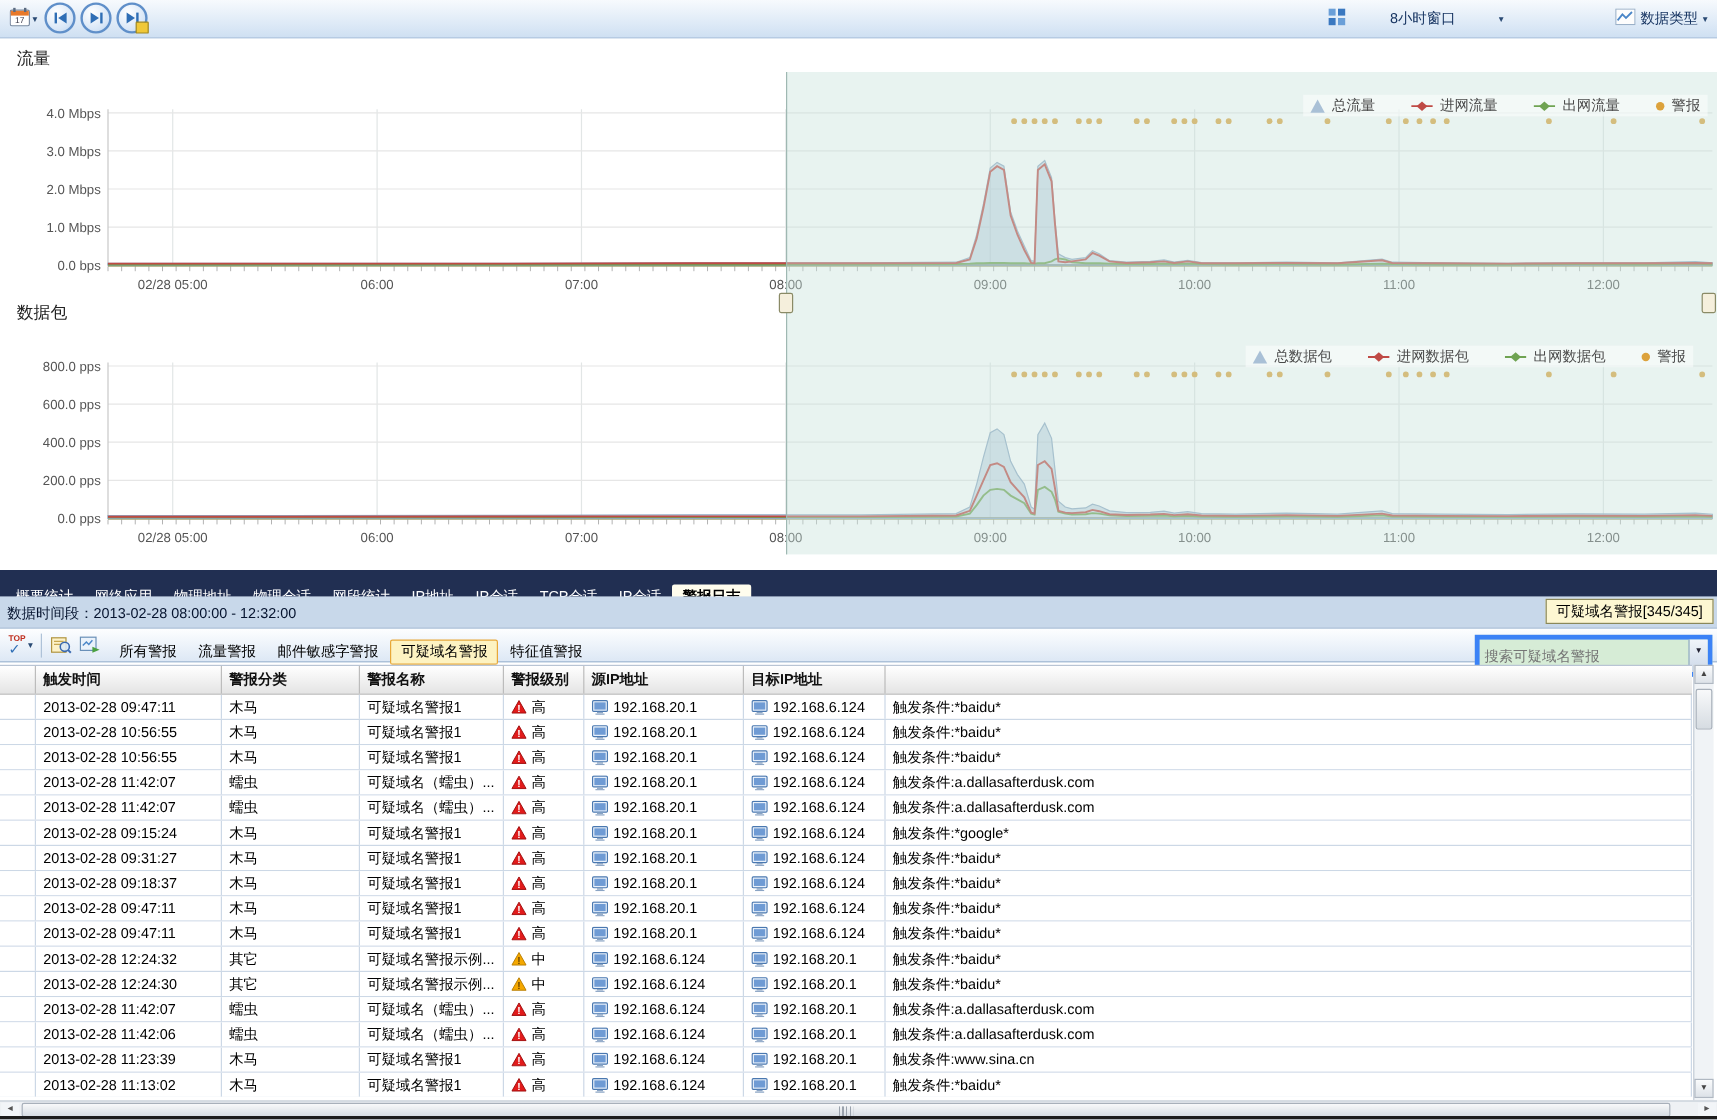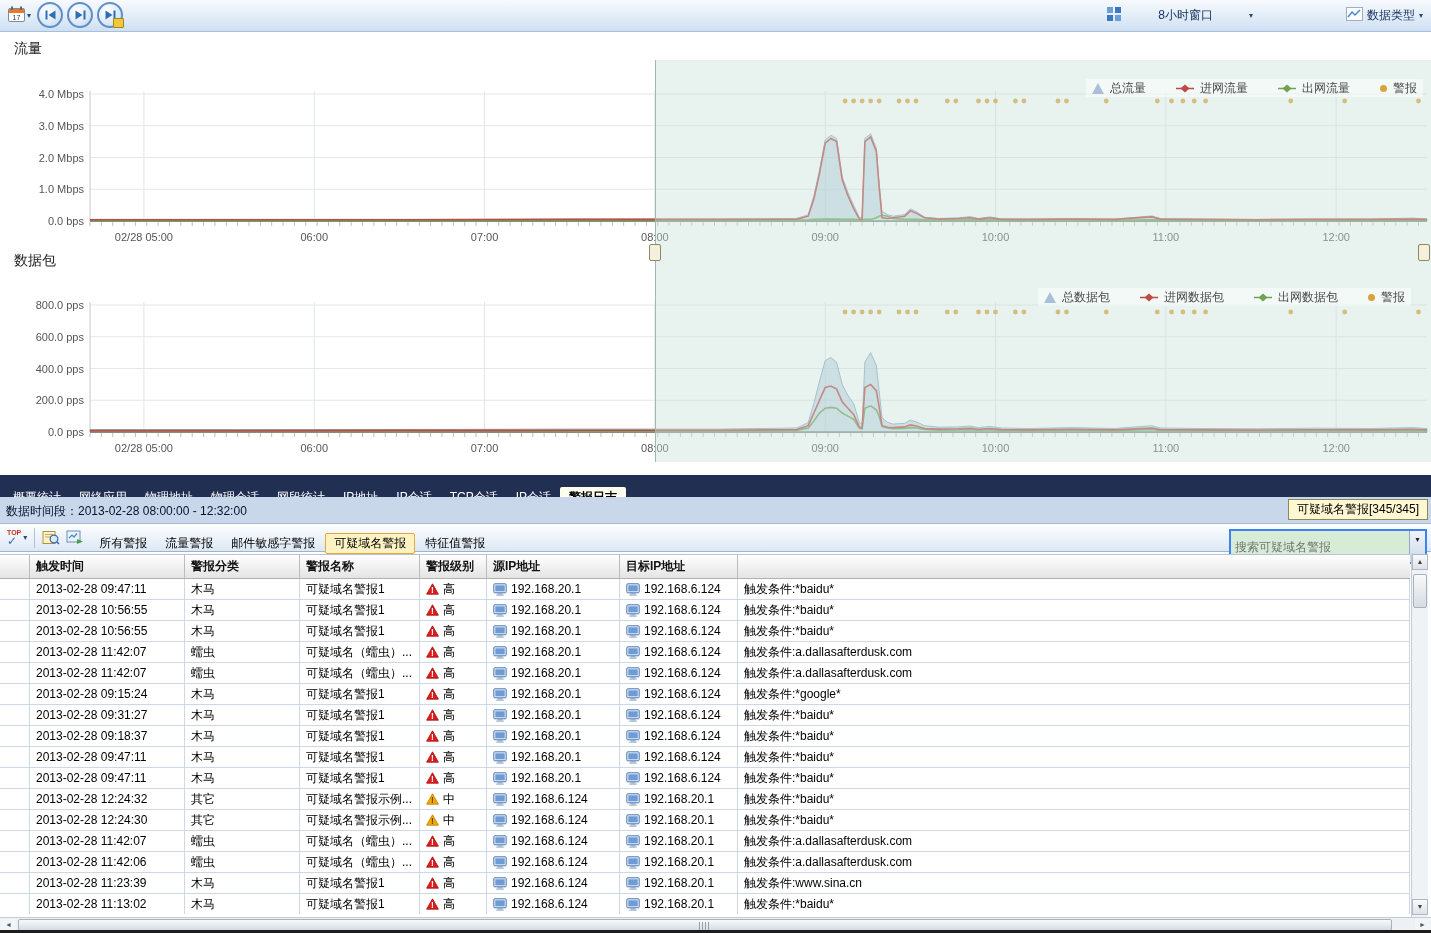--- a/index.html
+++ b/index.html
@@ -60,21 +60,21 @@
     background:linear-gradient(#fdfeff,#dde8f5);border-bottom:1px solid #9ab4d0;box-sizing:border-box;
     display:flex;align-items:center;padding-left:4px;}
   .tool-btn{display:flex;align-items:center;gap:2px;padding:1px 3px;cursor:pointer;}
   .vsep{width:1px;height:20px;background:#aec2d8;margin:0 4px;}
   .top-mini{display:inline-block;text-align:left;line-height:7px;}
   .top-word{display:block;font-size:7px;font-weight:bold;color:#c03020;letter-spacing:0;}
   .top-check{display:block;font-size:12px;font-weight:bold;color:#2f6eb5;line-height:10px;}
   .filter-btn{display:inline-block;padding:0 8px;line-height:21px;font-size:12px;color:#000;cursor:pointer;white-space:nowrap;margin-top:12px;}
   .filter-btn.active{background:#fdf3c2;border:1px solid #e8a838;line-height:19px;border-radius:2px;}
   #search-combo{position:absolute;right:4px;top:529px;width:198px;height:35px;background:#d6ecd6;
-    border:2px solid #3b82f6;box-sizing:border-box;display:flex;}
+    border:4px solid #3b82f6;box-sizing:border-box;display:flex;}
   #search-input{flex:1;border:none;outline:none;background:transparent;font-size:12px;color:#5a6a5a;
     padding:0 4px;font-family:inherit;}
   #search-arrow{width:15px;background:linear-gradient(#f0f4fa,#ccd8e8);border-left:1px solid #90aac4;
     font-size:8px;color:#223;text-align:center;line-height:17px;cursor:pointer;}
 
   
   #table-wrap{left:0;top:554px;width:1410px;height:360px;overflow:hidden;border-top:1px solid #b8c4d4;box-sizing:border-box;}
   #table-header{display:flex;height:24px;background:linear-gradient(#ffffff,#e4e4e4);
     border-bottom:1px solid #b0b0b0;box-sizing:border-box;}
   .th{box-sizing:border-box;border-right:1px solid #bcbcbc;padding-left:6px;line-height:23px;

